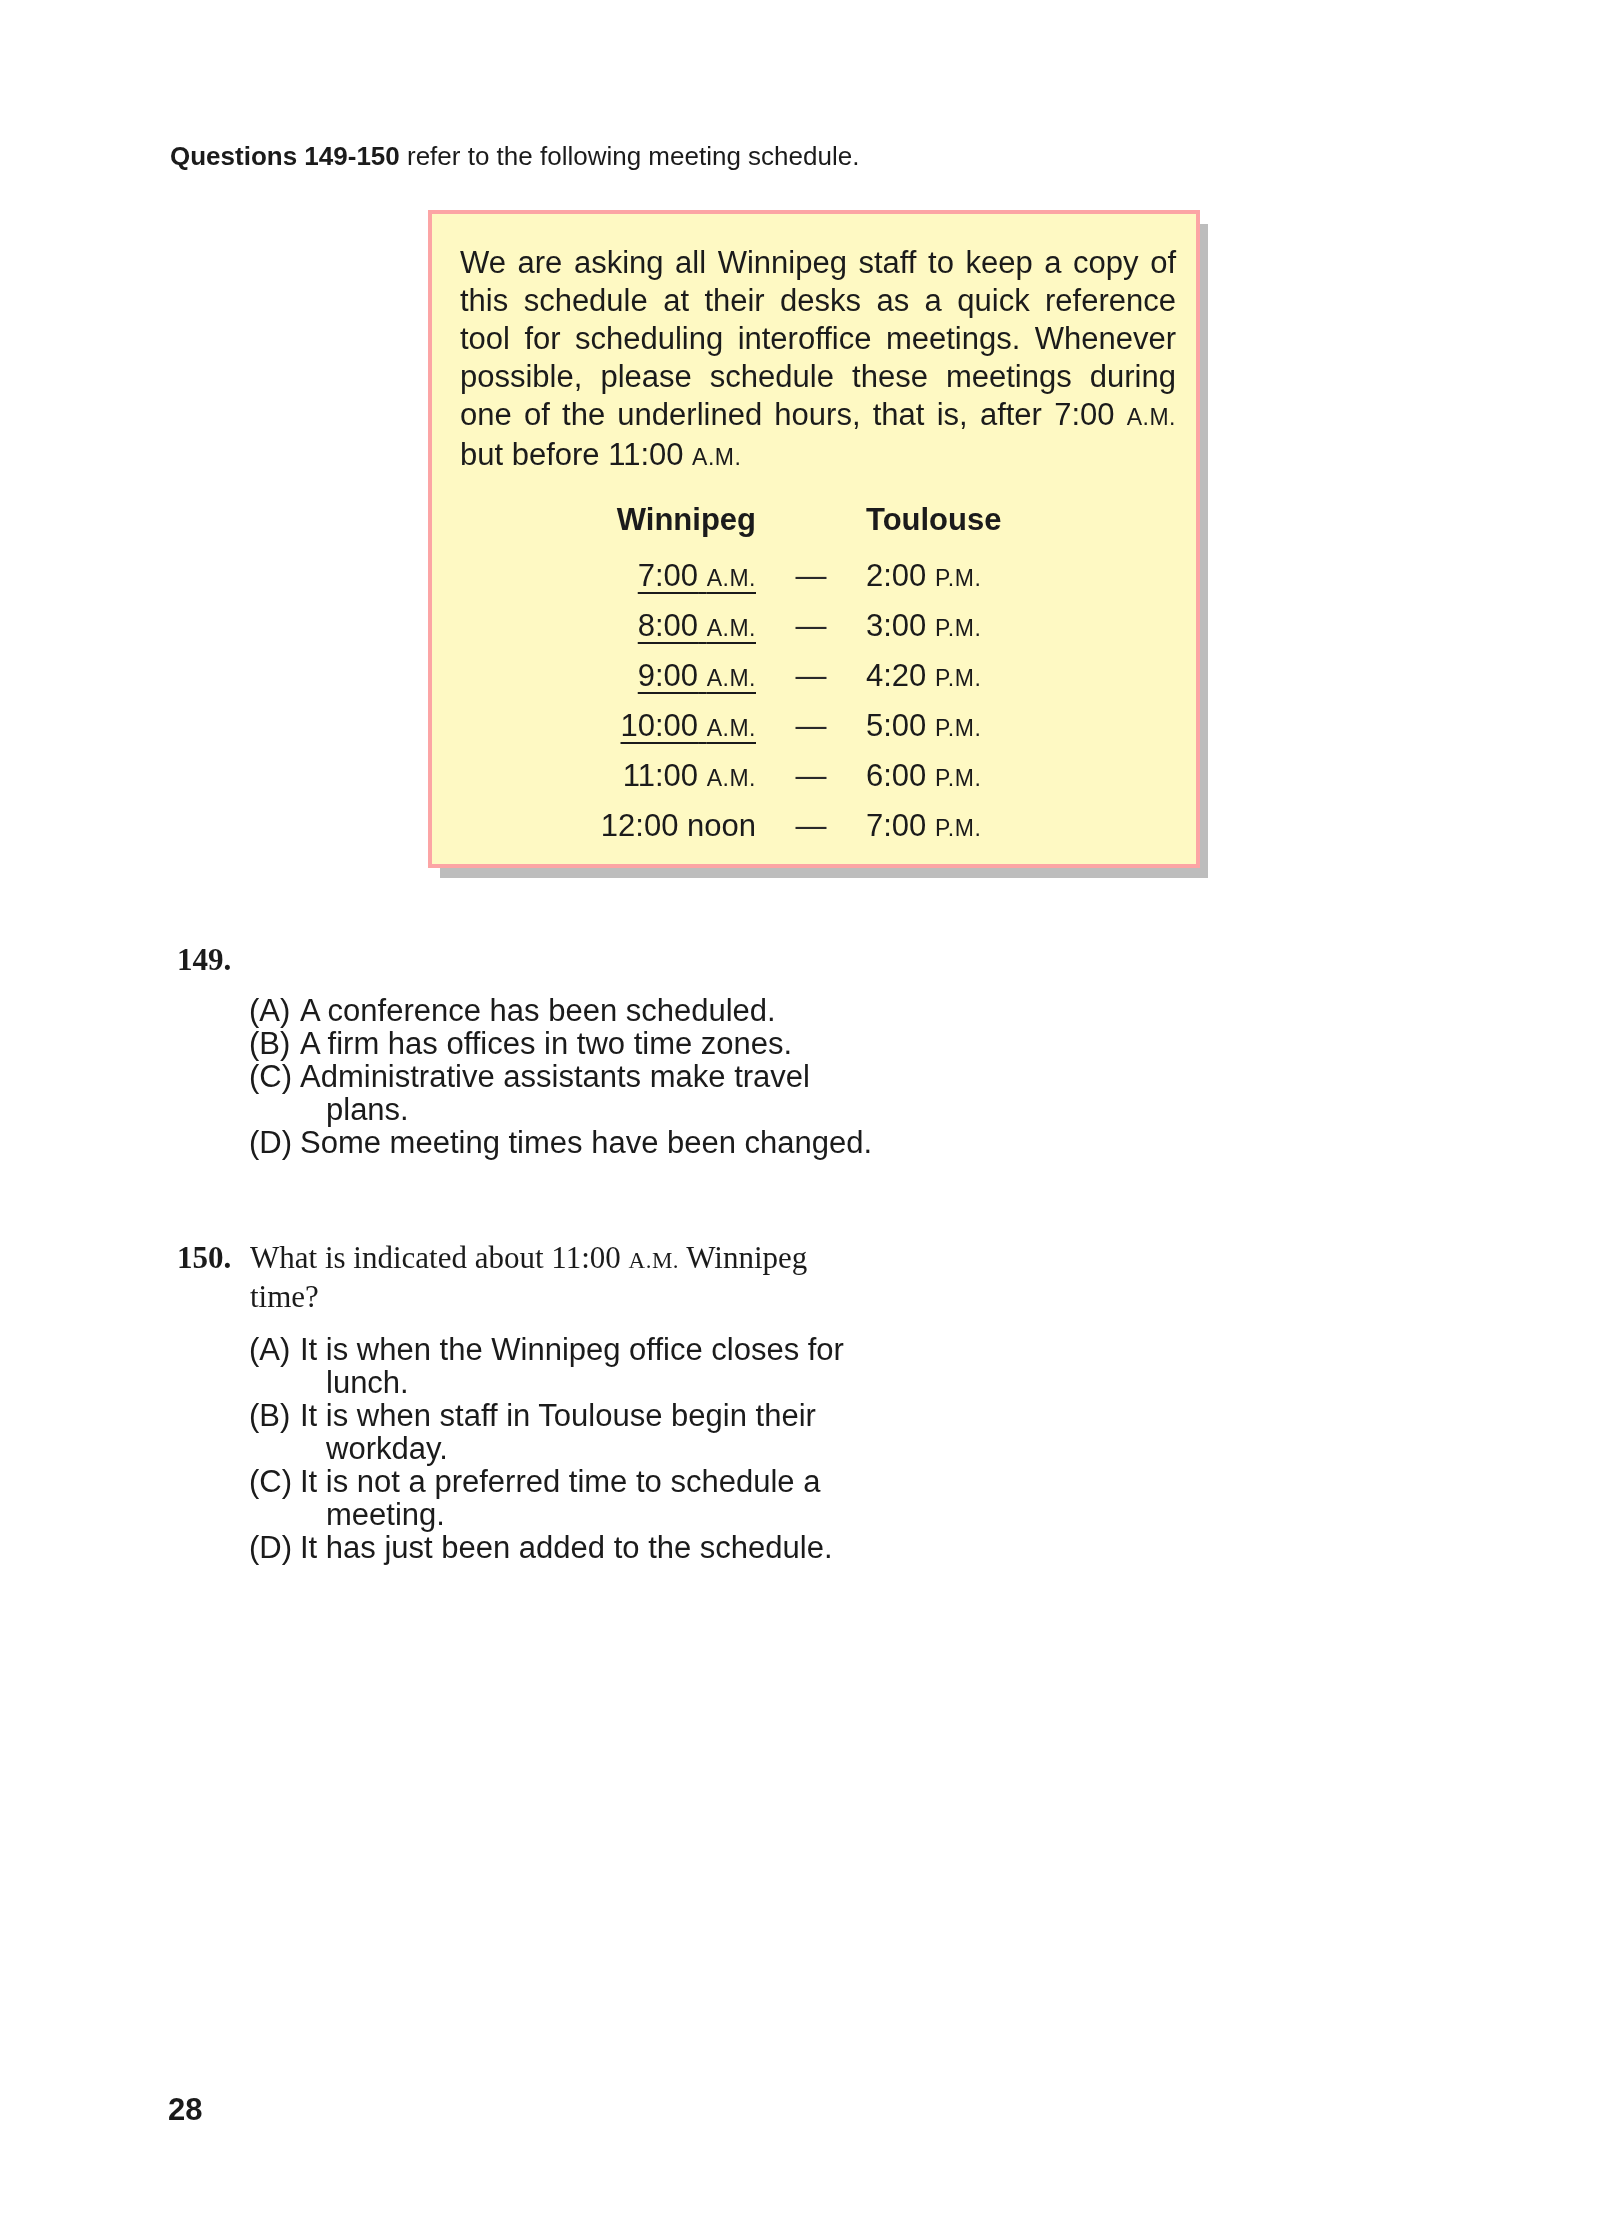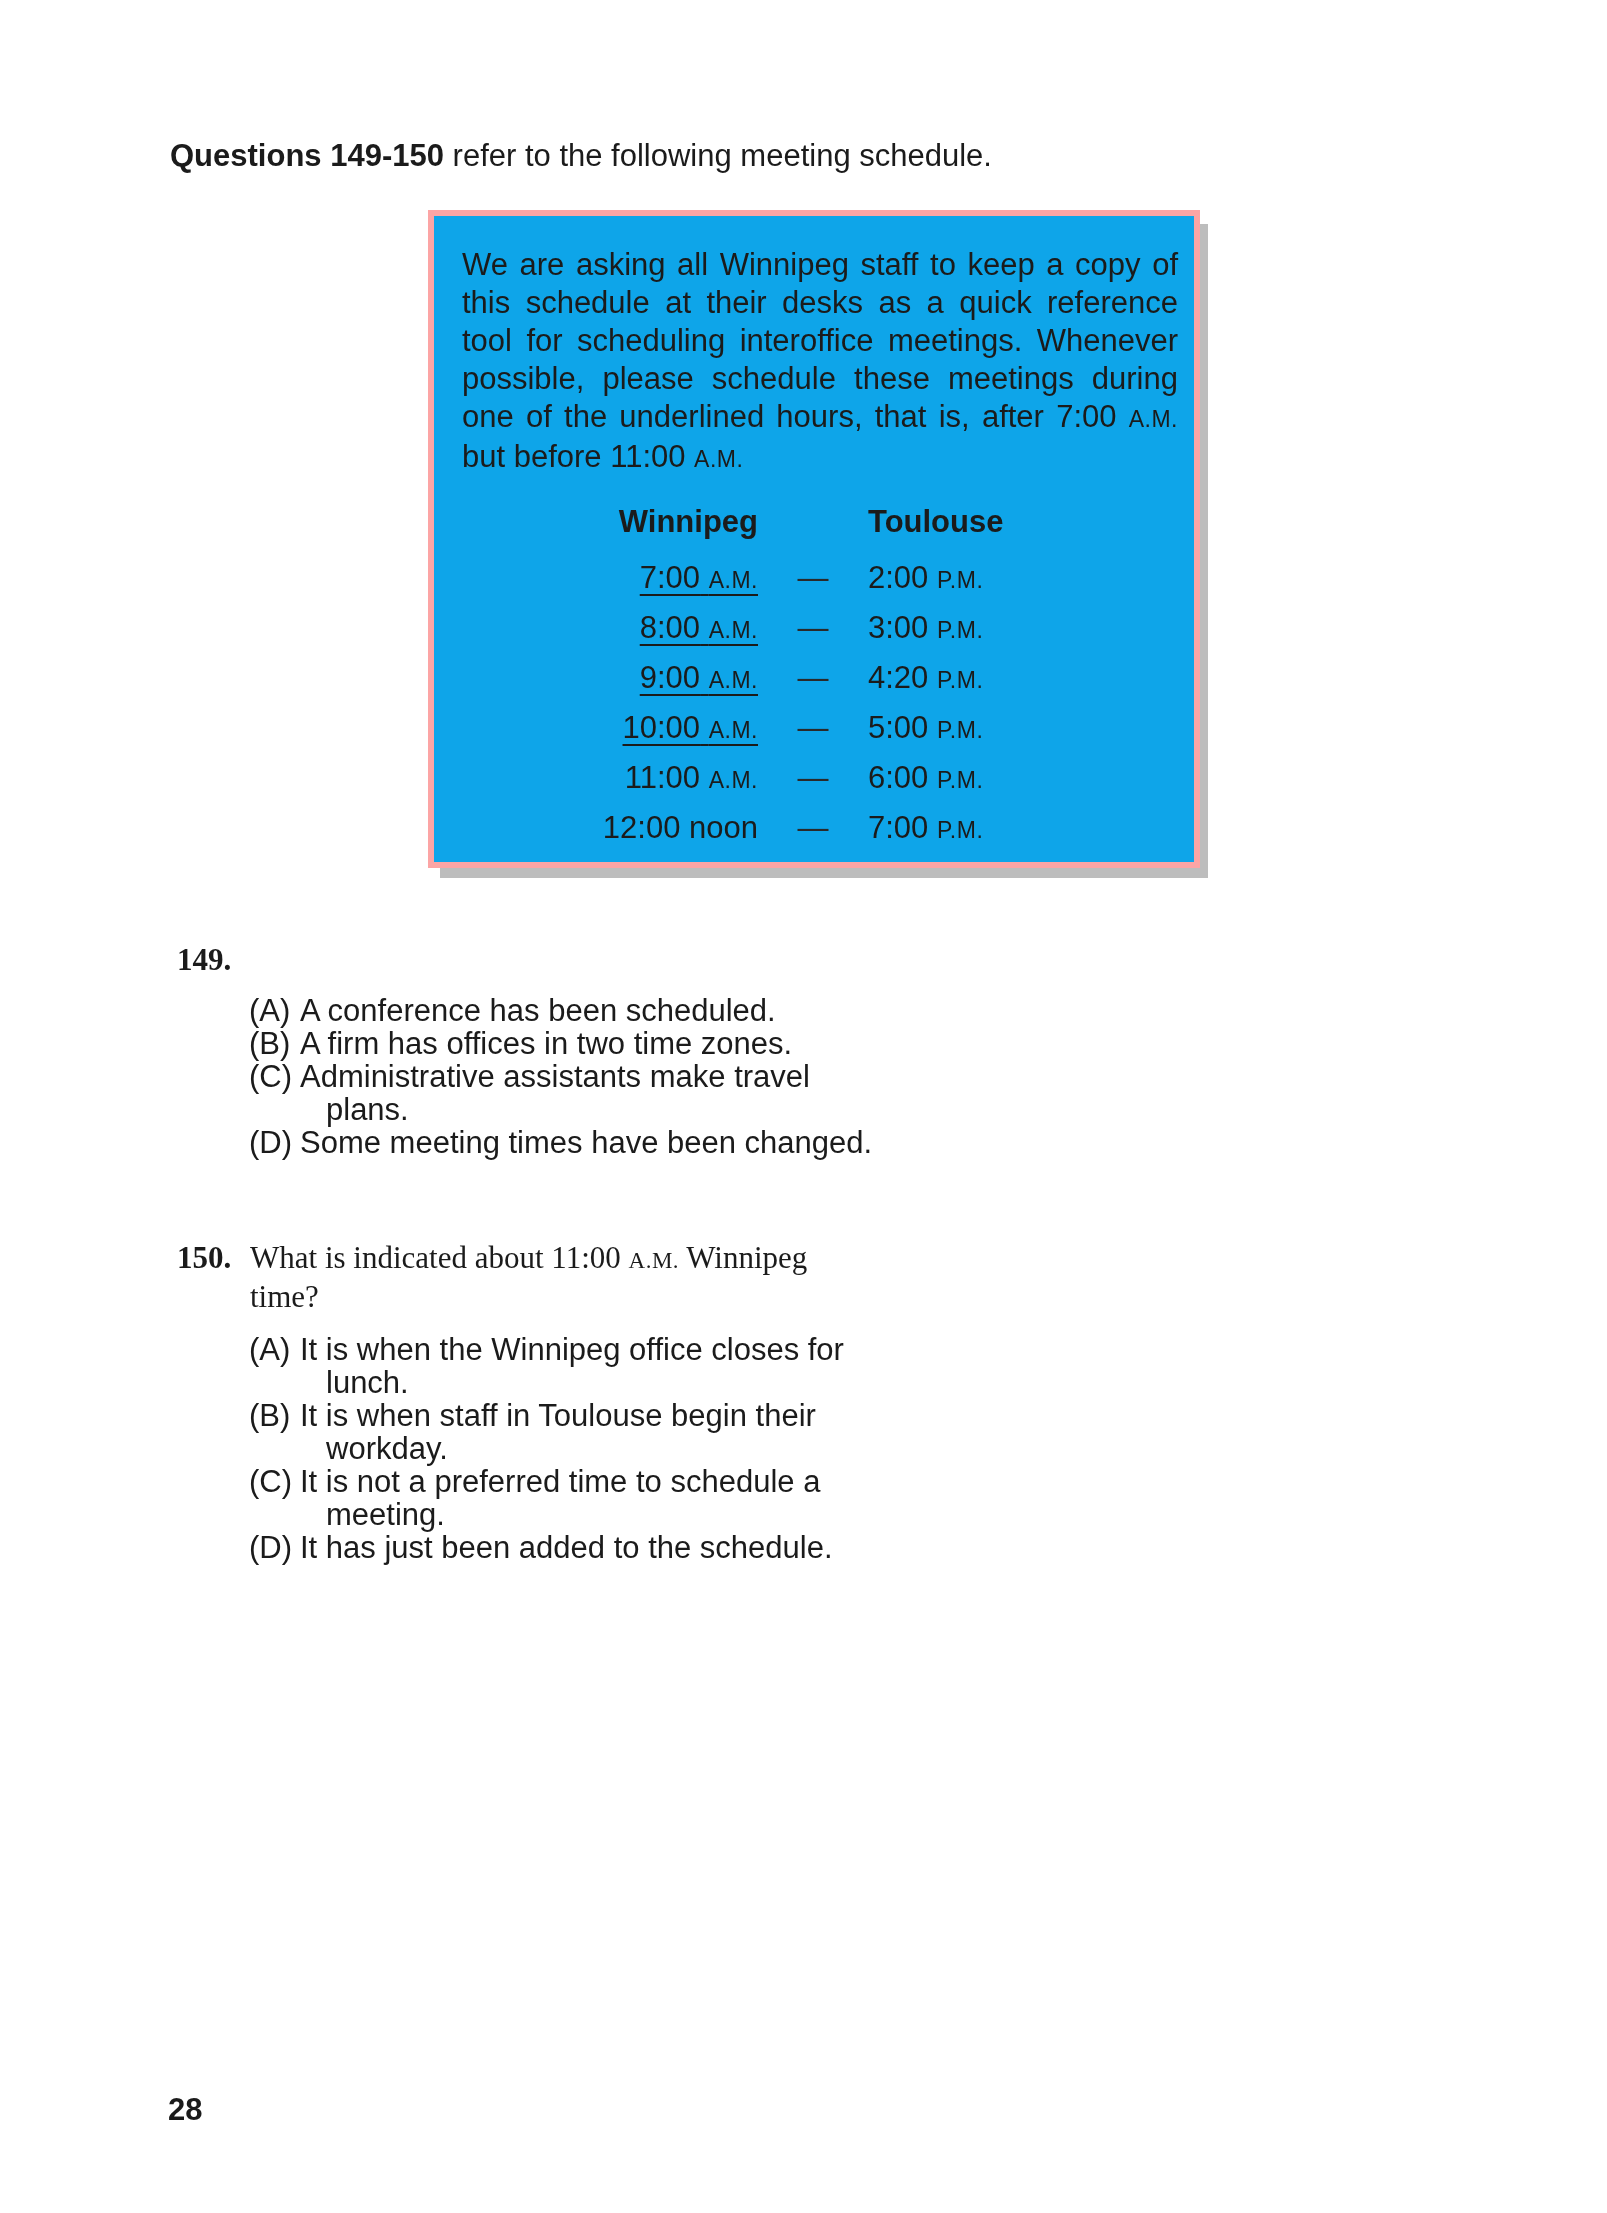--- a/index.html
+++ b/index.html
@@ -5,29 +5,29 @@
   html,body { margin:0; padding:0; background:#ffffff; }
   body {
     width:1607px; height:2213px; position:relative;
     font-family:"Liberation Sans", sans-serif;
     color:#1b1b1b;
     -webkit-font-smoothing:antialiased;
   }
   
   .instruction {
     position:absolute; left:170px; top:138px;
-    font-size:31px; line-height:36px; white-space:nowrap;
+    font-size:26px; line-height:36px; white-space:nowrap;
   }
   .instruction .b { font-weight:bold; }
 
   
   .notice-box {
     position:absolute; left:428px; top:210px;
     width:772px; height:658px; box-sizing:border-box;
-    border:6px solid #fca5a5; background:#0ea5e9;
+    border:4px solid #fca5a5; background:#fef9c3;
     box-shadow:10px 12px 0 -2px #bdbdbd;
     padding:30px 12px 0 28px;
   }
   .notice-para {
     width:716px; font-size:31px; line-height:38px;
     text-align:justify;
   }
   .sc { font-size:23px; letter-spacing:0.5px; }
 
   

